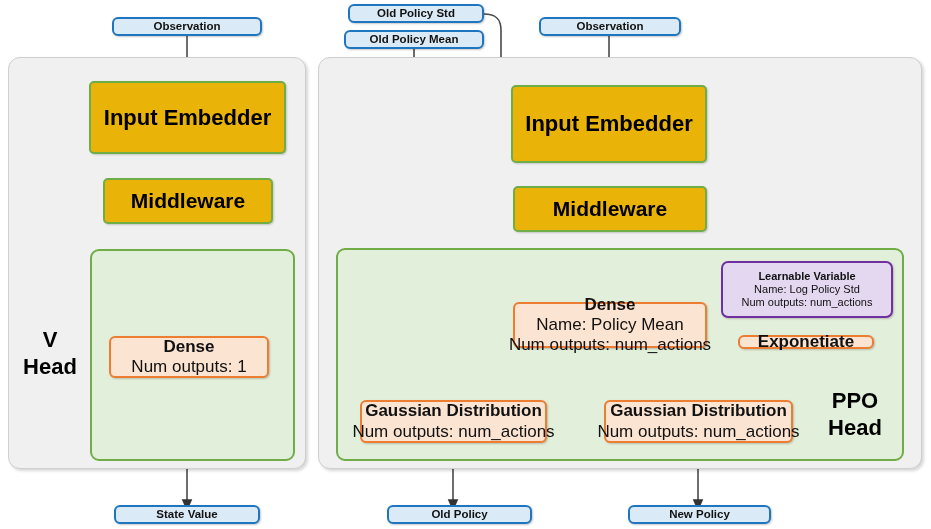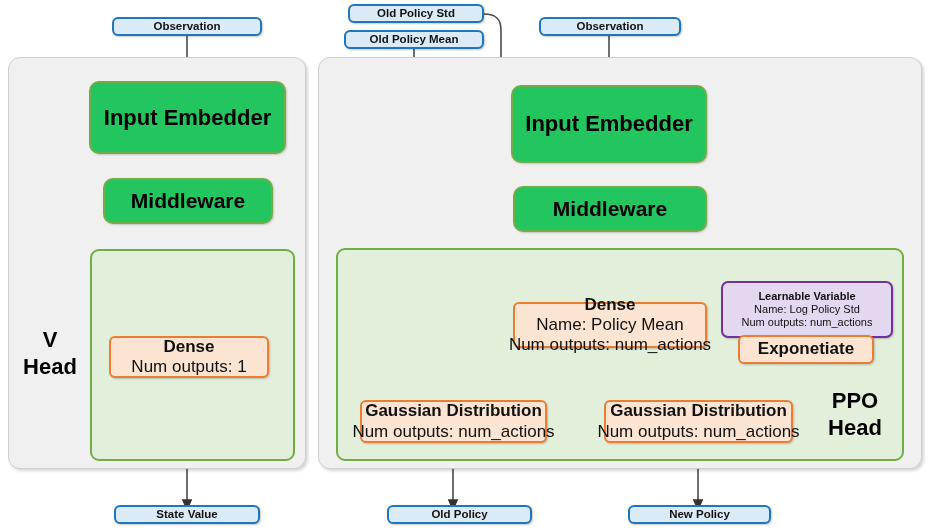--- a/index.html
+++ b/index.html
@@ -46,23 +46,23 @@
   .blue{
     background:#dbeaf7;
     border:2px solid #1f76c0;
     border-radius:6px;
     font-size:11.5px;
     font-weight:bold;
     color:#121212;
     box-shadow:1px 1px 2px rgba(0,0,0,0.22);
   }
   .green{
-    background:#22c55e;
+    background:#eab308;
     border:2px solid #70ad47;
-    border-radius:10px;
+    border-radius:5px;
     color:#000000;
     font-weight:bold;
     box-shadow:1px 1px 2px rgba(0,0,0,0.18);
   }
   .orange{
     background:#fce4d2;
     border:2px solid #ed7d31;
     border-radius:6px;
     color:#111111;
     font-size:17px;
@@ -181,27 +181,27 @@
   <div class="abs node green" style="left:513px;top:186px;width:194px;height:46px;font-size:21px;">
     <span class="ln">Middleware</span>
   </div>
 
   <div class="abs node orange" style="left:513px;top:302px;width:194px;height:46px;">
     <span class="ln ttl">Dense</span>
     <span class="ln">Name: Policy Mean</span>
     <span class="ln">Num outputs: num_actions</span>
   </div>
 
-  <div class="abs node purple" style="left:721px;top:261px;width:172px;height:57px;margin-top:20px;">
+  <div class="abs node purple" style="left:721px;top:261px;width:172px;height:57px;">
     <span class="ln ttl">Learnable Variable</span>
     <span class="ln">Name: Log Policy Std</span>
     <span class="ln">Num outputs: num_actions</span>
   </div>
 
-  <div class="abs node orange" style="left:738px;top:335px;width:136px;height:29px;">
+  <div class="abs node orange" style="left:738px;top:335px;width:136px;height:14px;">
     <span class="ln ttl">Exponetiate</span>
   </div>
 
   <div class="abs node orange" style="left:360px;top:400px;width:187px;height:43px;">
     <span class="ln ttl">Gaussian Distribution</span>
     <span class="ln">Num outputs: num_actions</span>
   </div>
 
   <div class="abs node orange" style="left:604px;top:400px;width:189px;height:43px;">
     <span class="ln ttl">Gaussian Distribution</span>

